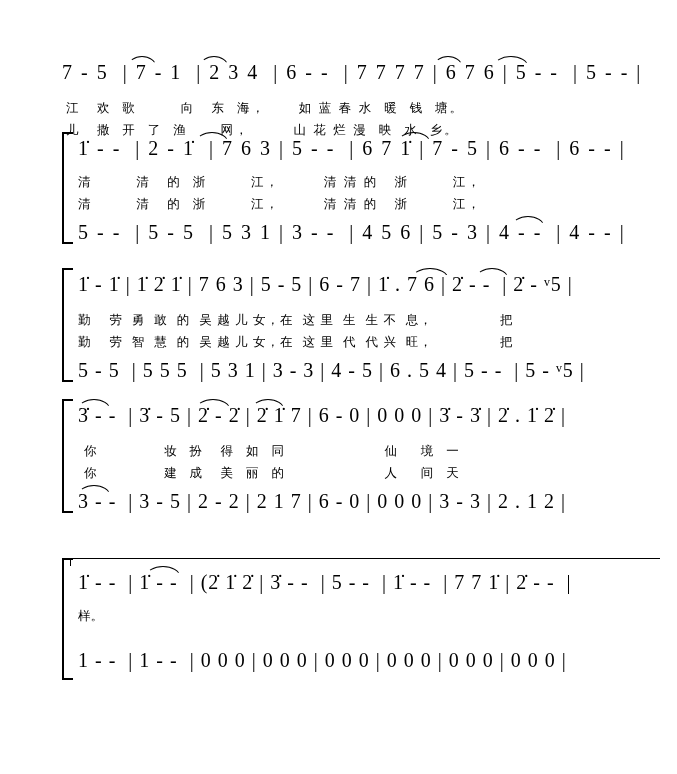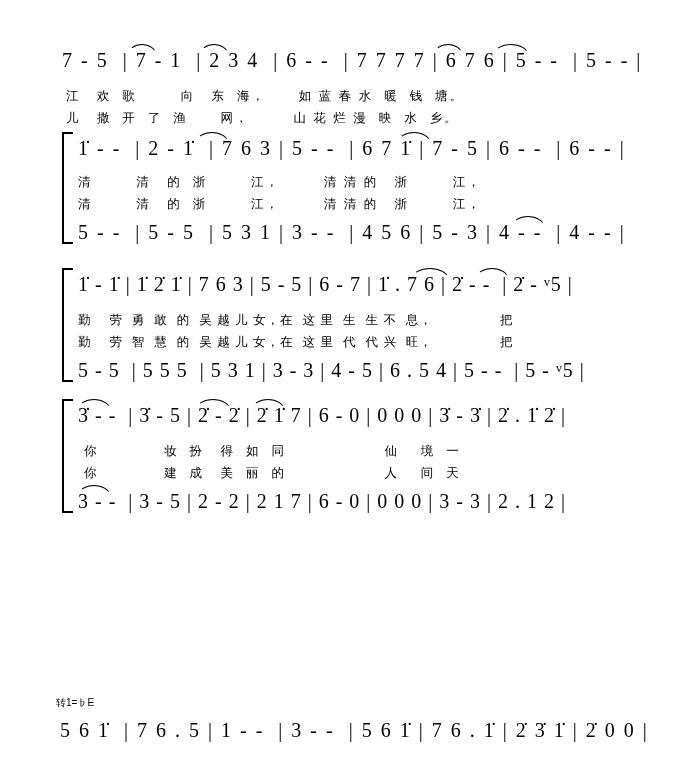--- a/index.html
+++ b/index.html
@@ -77,21 +77,21 @@
     border-right-color: transparent;
     border-radius: 50% / 100% 100% 0 0;
     height: 8px;
   }
 </style>
 </head>
 <body>
 
 <div class="sheet">
 
-  <div class="system" style="top:24px;height:90px;">
+  <div class="system" style="top:36px;height:90px;">
     <div class="notes" style="top:26px; left:62px; letter-spacing:2px;">7 - 5  | 7 - 1  | 2 3 4  | 6 - -  | 7 7 7 7 | 6 7 6 | 5 - -  | 5 - - |</div>
 
     <div class="slur" style="left:128px; top:20px; width:26px;"></div>
     <div class="slur" style="left:200px; top:20px; width:26px;"></div>
     <div class="slur" style="left:434px; top:20px; width:26px;"></div>
     <div class="slur" style="left:494px; top:20px; width:32px;"></div>
     <div class="lyrics" style="top:66px; left:66px; letter-spacing:2px;">江   欢  歌        向   东  海，      如 蓝 春 水  暖  钱  塘。</div>
     <div class="lyrics" style="top:88px; left:66px; letter-spacing:2px;">儿   撒  开  了  渔      网，        山 花 烂 漫  映  水  乡。</div>
   </div>
 
@@ -121,19 +121,25 @@
     <div class="notes" style="top:10px; left:78px; letter-spacing:1px;">3̇ - -  | 3̇ - 5 | 2̇ - 2̇ | 2̇ 1̇ 7 | 6 - 0 | 0 0 0 | 3̇ - 3̇ | 2̇ . 1̇ 2̇ |</div>
     <div class="slur" style="left:78px; top:4px; width:30px;"></div>
     <div class="slur" style="left:196px; top:4px; width:32px;"></div>
     <div class="slur" style="left:252px; top:4px; width:30px;"></div>
     <div class="lyrics" style="top:50px; left:84px; letter-spacing:2px;">你            妆  扮   得  如  同                  仙    境  一</div>
     <div class="lyrics" style="top:72px; left:84px; letter-spacing:2px;">你            建  成   美  丽  的                  人    间  天</div>
     <div class="notes" style="top:96px; left:78px; letter-spacing:1px;">3 - -  | 3 - 5 | 2 - 2 | 2 1 7 | 6 - 0 | 0 0 0 | 3 - 3 | 2 . 1 2 |</div>
     <div class="slur" style="left:78px; top:90px; width:30px;"></div>
   </div>
 
+  <div class="system" style="top:552px;height:130px;">
+    <div class="brace" style="top:6px; height:118px;"></div>
 
-  <div class="system" style="top:692px;height:70px;">
-    <div class="small-label" style="top:4px; left:56px;">转1=♭E</div>
-    <div class="notes" style="top:28px; left:60px; letter-spacing:2px;">5 6 1̇  | 7 6 . 5 | 1 - -  | 3 - -  | 5 6 1̇ | 7 6 . 1̇ | 2̇ 3̇ 1̇ | 2̇ 0 0 |</div>
+    <div style="position:absolute; left:70px; top:6px; width:590px; border-top:1.5px solid #000; height:1px;"></div>
+    <div style="position:absolute; left:70px; top:6px; width:1px; height:8px; border-left:1.5px solid #000;"></div>
+    <div class="notes" style="top:20px; left:78px; letter-spacing:1px;">1̇ - -  | 1̇ - -  | (2̇ 1̇ 2̇ | 3̇ - -  | 5 - -  | 1̇ - -  | 7 7 1̇ | 2̇ - -  |</div>
+    <div class="slur" style="left:146px; top:14px; width:32px;"></div>
+    <div class="lyrics" style="top:58px; left:78px;">样。</div>
+    <div class="notes" style="top:98px; left:78px; letter-spacing:1px;">1 - -  | 1 - -  | 0 0 0 | 0 0 0 | 0 0 0 | 0 0 0 | 0 0 0 | 0 0 0 |</div>
   </div>
+
 
 </div>
 
 </body></html>

